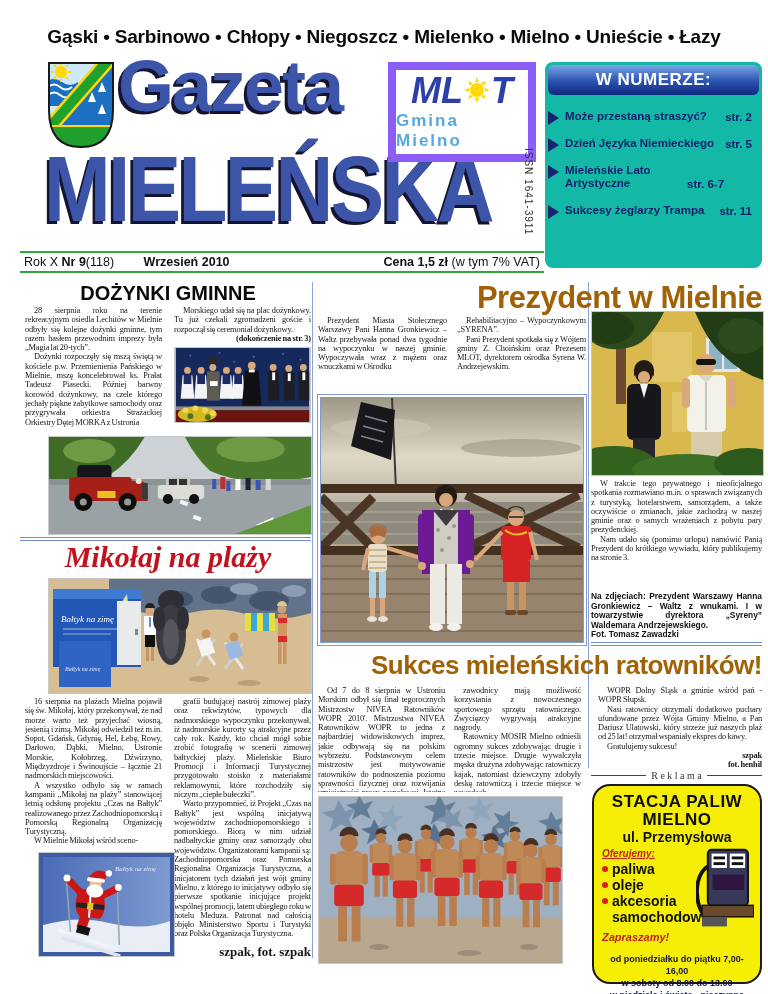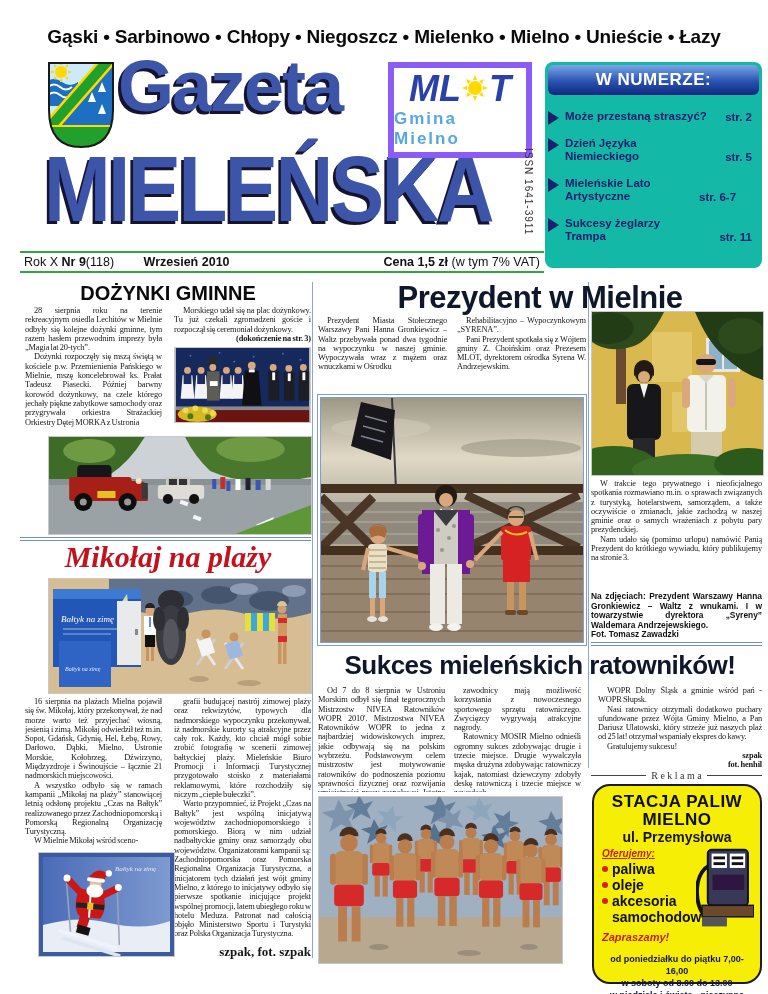--- a/index.html
+++ b/index.html
@@ -10,36 +10,36 @@
   
   .region-banner{left:0;top:26px;width:768px;text-align:center;
     font-family:"Liberation Sans",sans-serif;font-weight:bold;font-size:19px;letter-spacing:-0.2px;color:#0a0a0a;}
 
   
   .gazeta-title{left:118px;top:50px;font-family:"Liberation Sans",sans-serif;font-weight:bold;
     font-size:72px;line-height:1;color:#3d55a8;text-shadow:-3px 3px 0 #141430;letter-spacing:-2px;}
   .mielenska-title{left:44px;top:146px;font-family:"Liberation Sans",sans-serif;font-weight:bold;
     font-size:92px;line-height:0.95;color:#3d55a8;text-shadow:-3px 3px 0 #141430;letter-spacing:-3px;
     transform:scaleX(0.87);transform-origin:left top;white-space:nowrap;}
-  .mlot-box{left:388px;top:62px;width:132px;height:84px;border:6px solid #8b5cf6;background:#fff;
+  .mlot-box{left:388px;top:62px;width:132px;height:84px;border:8px solid #8b5cf6;background:#fff;
     display:flex;flex-direction:column;align-items:center;justify-content:center;}
   .mlot-title{font-family:"Liberation Sans",sans-serif;font-weight:bold;font-style:italic;
     font-size:36px;line-height:1;color:#2d3fa8;display:flex;align-items:center;}
   .mlot-sub{font-family:"Liberation Sans",sans-serif;font-weight:bold;font-size:17px;
     color:#56a8e0;letter-spacing:2px;margin-top:2px;}
   .issn{left:523px;top:148px;writing-mode:vertical-rl;font-family:"Liberation Sans",sans-serif;
     font-size:10px;color:#333;letter-spacing:1px;}
 
   
   .nz-box{left:545px;top:62px;width:217px;height:206px;background:#14b8a6;border-radius:8px;}
   .nz-header{margin:3px;background:linear-gradient(180deg,#7aa6e8 0%,#2a52b0 55%,#10287e 100%);
     border-radius:6px;color:#fff;text-align:center;font-family:"Liberation Sans",sans-serif;
     font-weight:bold;font-size:17px;padding:5px 0;letter-spacing:0.5px;}
   .nz-items{padding:12px 10px 0 10px;}
-  .nz-item{position:relative;display:flex;align-items:flex-end;padding-left:10px;margin-bottom:14px;gap:12px;}
+  .nz-item{position:relative;display:flex;align-items:flex-end;padding-left:10px;margin-bottom:14px;}
   .nz-arrow{position:absolute;left:-7px;top:1px;width:0;height:0;
     border-top:7px solid transparent;border-bottom:7px solid transparent;border-left:11px solid #16246e;}
   .nz-lbl{flex:1;font-family:"Liberation Sans",sans-serif;font-weight:bold;font-size:11.5px;
     line-height:13px;color:#14206e;}
   .nz-pg{font-family:"Liberation Sans",sans-serif;font-weight:bold;font-size:11.5px;color:#14206e;
     white-space:nowrap;margin-left:4px;}
 
   
   .dateline{left:20px;top:251px;width:516px;border-top:2px solid #2ea83c;border-bottom:2px solid #2ea83c;
     display:flex;justify-content:space-between;align-items:center;padding:2px 4px;
@@ -48,21 +48,21 @@
 
   
   .col{font-size:8.4px;line-height:9.3px;letter-spacing:-0.15px;word-spacing:-0.6px;
     text-align:justify;overflow:hidden;}
   .col p{margin:0;text-indent:9px;}
   .cont,.byline{font-weight:bold;text-align:right;text-indent:0 !important;}
   .h-dozynki{left:25px;top:282px;width:286px;text-align:center;font-family:"Liberation Sans",sans-serif;
     font-weight:bold;font-size:20px;color:#0a0a0a;}
   .h-mikolaj{left:25px;top:540px;width:286px;text-align:center;font-family:"Liberation Serif",serif;
     font-style:italic;font-weight:bold;font-size:30px;color:#c2121e;}
-  .h-blue{font-family:"Liberation Sans",sans-serif;font-weight:bold;color:#0f172a;text-align:center;letter-spacing:-0.5px;}
+  .h-blue{font-family:"Liberation Sans",sans-serif;font-weight:bold;color:#a16207;text-align:right;letter-spacing:-0.5px;}
   .h-prez{left:318px;top:280px;width:444px;font-size:31px;}
   .h-sukces{left:318px;top:650px;width:444px;font-size:26px;}
 
   .flexcols{display:flex;}
   .photo{display:block;border:1px solid #c8c8c8;background:#ddd;}
   .vsep{width:0;border-left:1px solid #8aa4d6;}
   .hrule{height:2px;border-top:1px solid #6f8fd2;border-bottom:1px solid #6f8fd2;}
 
   .sb-caption{font-family:"Liberation Sans",sans-serif;font-weight:bold;font-size:8.4px;
     line-height:9.6px;text-align:justify;color:#111;}

